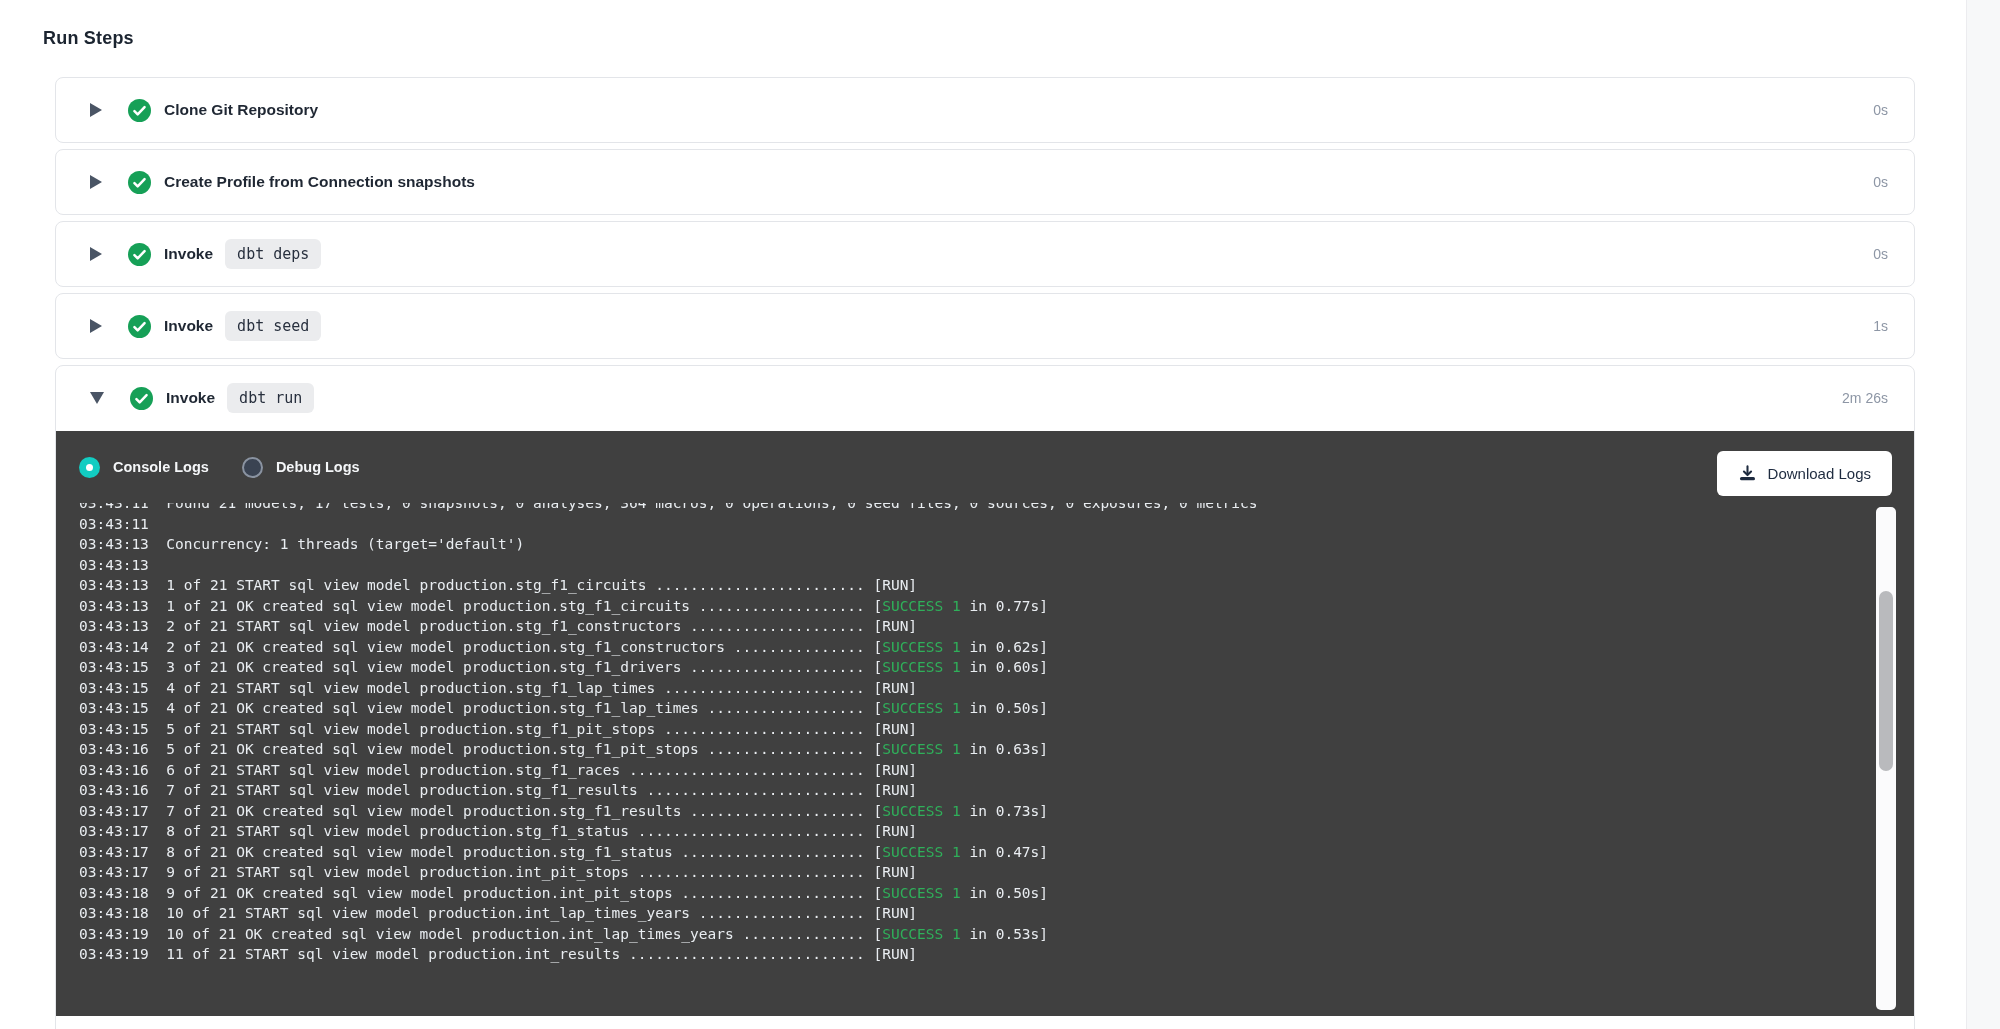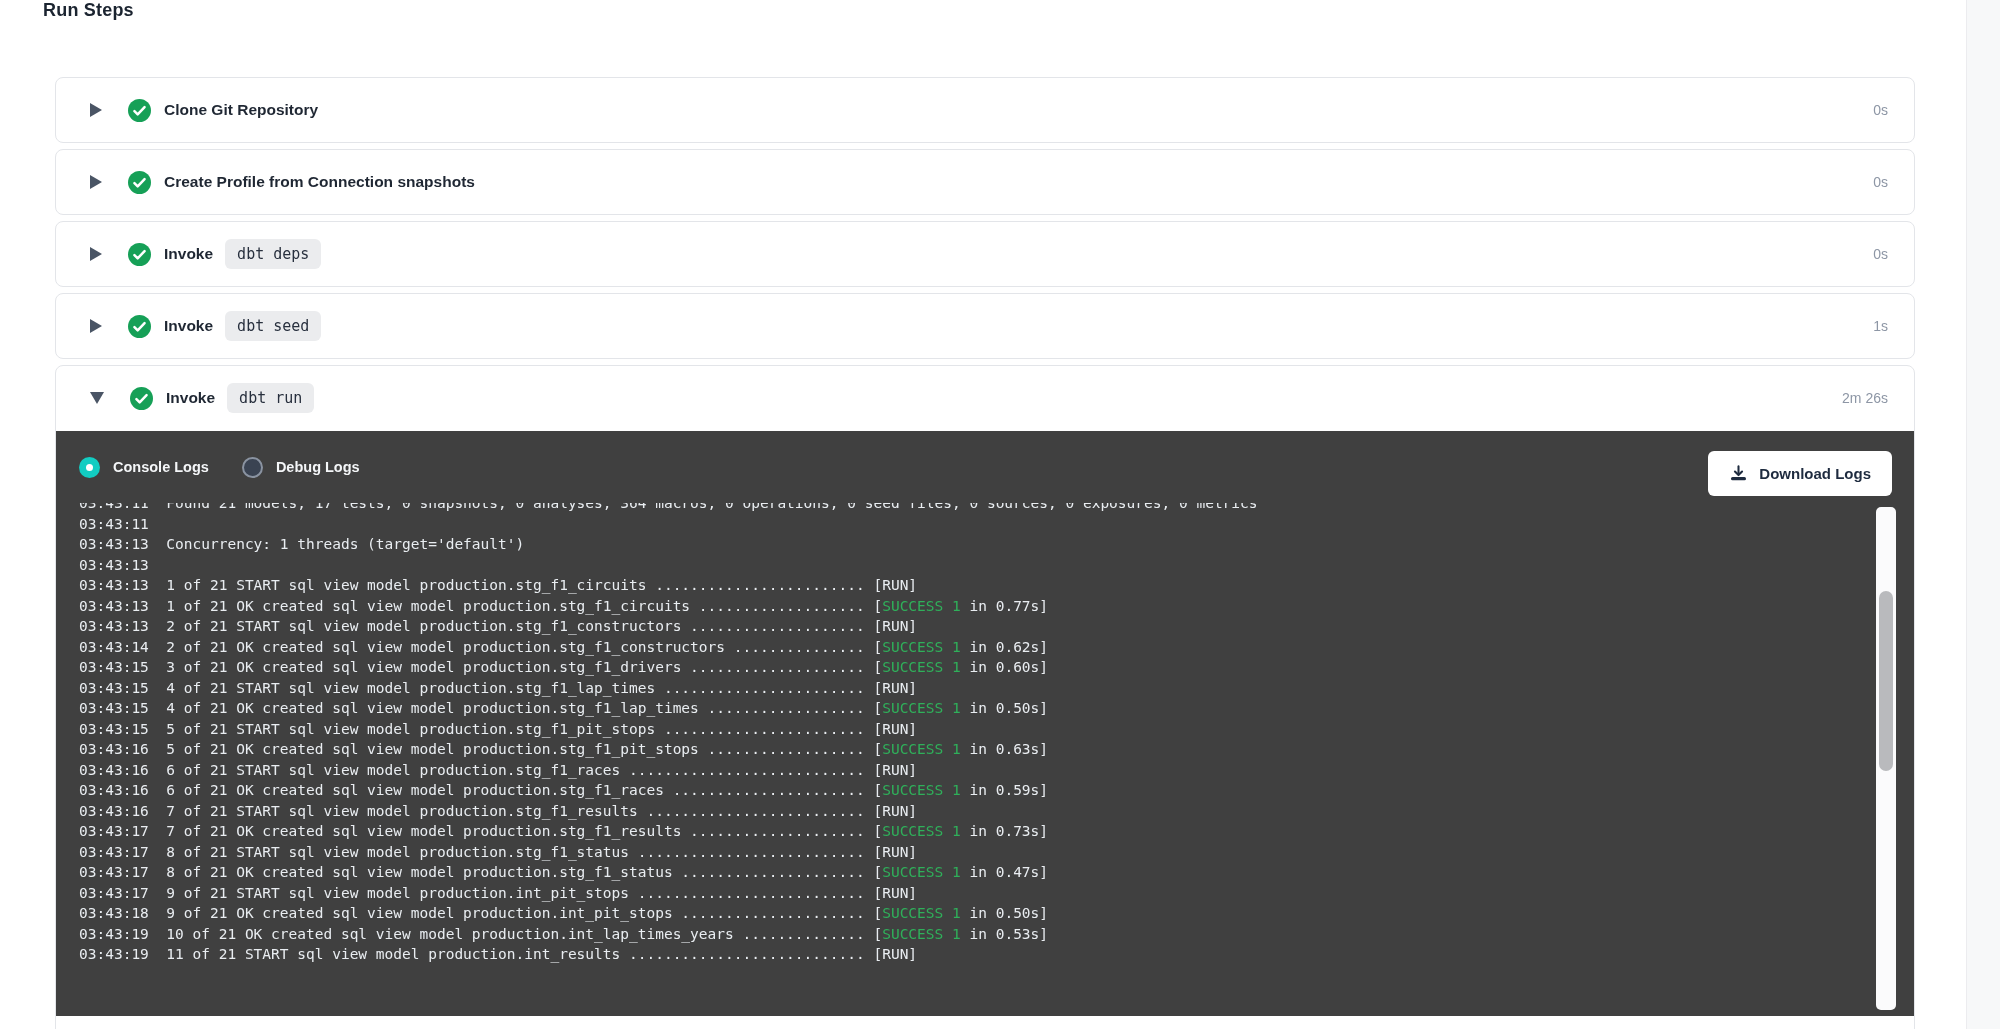--- a/index.html
+++ b/index.html
@@ -7,21 +7,21 @@
   body {
     width:2000px; height:1029px; position:relative; overflow:hidden;
     background:#ffffff;
     font-family:"Liberation Sans", sans-serif;
   }
   .right-strip {
     position:absolute; top:0; right:0; width:34px; height:1029px;
     background:#f7f8f9; border-left:1px solid #ececef;
   }
   .page-title {
-    position:absolute; left:43px; top:0; margin:0;
+    position:absolute; left:43px; top:28px; margin:0;
     font-size:18px; font-weight:700; color:#1b2430; letter-spacing:.2px;
   }
   .steps {
     position:absolute; left:55px; top:77px; width:1860px;
     display:flex; flex-direction:column; gap:6px;
   }
   .step-card {
     background:#fff; border:1px solid #e3e5e9; border-radius:8px;
     width:100%;
   }
@@ -69,21 +69,21 @@
   .radio.selected { background:#12cdc2; }
   .radio.selected .dot { width:7px; height:7px; border-radius:50%; background:#ffffff; }
   .radio.unselected { background:#3a4352; border:2px solid #8a93a1; }
   .radio-label {
     margin-left:13px; color:#f4f6f8; font-size:14.5px; font-weight:700;
   }
   .download-btn {
     position:absolute; right:22px; top:20px; height:45px;
     display:flex; align-items:center; gap:11px; padding:0 21px;
     background:#ffffff; color:#1e2b3f; border:none; border-radius:6px;
-    font-family:"Liberation Sans", sans-serif; font-size:15px; font-weight:700;
+    font-family:"Liberation Sans", sans-serif; font-size:15px; font-weight:400;
     cursor:pointer;
   }
   .log-area {
     position:relative; height:513px; overflow:hidden; padding-left:23px;
   }
   .log-line {
     white-space:pre; font-family:"DejaVu Sans Mono", monospace;
     font-size:14.5px; line-height:20.5px; color:#e9edf1;
   }
   .log-line.clipped { margin-top:-10px; }
@@ -201,27 +201,27 @@
             <div class="log-line"><span>03:43:13</span><span>  </span><span>1 of 21 START sql view model production.stg_f1_circuits ........................</span><span> [</span><span>RUN]</span></div>
             <div class="log-line"><span>03:43:13</span><span>  </span><span>1 of 21 OK created sql view model production.stg_f1_circuits ...................</span><span> [</span><span class="g">SUCCESS 1</span><span> in 0.77s]</span></div>
             <div class="log-line"><span>03:43:13</span><span>  </span><span>2 of 21 START sql view model production.stg_f1_constructors ....................</span><span> [</span><span>RUN]</span></div>
             <div class="log-line"><span>03:43:14</span><span>  </span><span>2 of 21 OK created sql view model production.stg_f1_constructors ...............</span><span> [</span><span class="g">SUCCESS 1</span><span> in 0.62s]</span></div>
             <div class="log-line"><span>03:43:15</span><span>  </span><span>3 of 21 OK created sql view model production.stg_f1_drivers ....................</span><span> [</span><span class="g">SUCCESS 1</span><span> in 0.60s]</span></div>
             <div class="log-line"><span>03:43:15</span><span>  </span><span>4 of 21 START sql view model production.stg_f1_lap_times .......................</span><span> [</span><span>RUN]</span></div>
             <div class="log-line"><span>03:43:15</span><span>  </span><span>4 of 21 OK created sql view model production.stg_f1_lap_times ..................</span><span> [</span><span class="g">SUCCESS 1</span><span> in 0.50s]</span></div>
             <div class="log-line"><span>03:43:15</span><span>  </span><span>5 of 21 START sql view model production.stg_f1_pit_stops .......................</span><span> [</span><span>RUN]</span></div>
             <div class="log-line"><span>03:43:16</span><span>  </span><span>5 of 21 OK created sql view model production.stg_f1_pit_stops ..................</span><span> [</span><span class="g">SUCCESS 1</span><span> in 0.63s]</span></div>
             <div class="log-line"><span>03:43:16</span><span>  </span><span>6 of 21 START sql view model production.stg_f1_races ...........................</span><span> [</span><span>RUN]</span></div>
-            <div class="log-line"><span>03:43:16</span><span>  </span><span>6 of 21 OK created sql view model production.stg_f1_races ......................</span><span> [</span><span class="g">SUCCESS 1</span><span> in 0.59s]</span></div>
             <div class="log-line"><span>03:43:16</span><span>  </span><span>7 of 21 START sql view model production.stg_f1_results .........................</span><span> [</span><span>RUN]</span></div>
             <div class="log-line"><span>03:43:17</span><span>  </span><span>7 of 21 OK created sql view model production.stg_f1_results ....................</span><span> [</span><span class="g">SUCCESS 1</span><span> in 0.73s]</span></div>
             <div class="log-line"><span>03:43:17</span><span>  </span><span>8 of 21 START sql view model production.stg_f1_status ..........................</span><span> [</span><span>RUN]</span></div>
             <div class="log-line"><span>03:43:17</span><span>  </span><span>8 of 21 OK created sql view model production.stg_f1_status .....................</span><span> [</span><span class="g">SUCCESS 1</span><span> in 0.47s]</span></div>
             <div class="log-line"><span>03:43:17</span><span>  </span><span>9 of 21 START sql view model production.int_pit_stops ..........................</span><span> [</span><span>RUN]</span></div>
             <div class="log-line"><span>03:43:18</span><span>  </span><span>9 of 21 OK created sql view model production.int_pit_stops .....................</span><span> [</span><span class="g">SUCCESS 1</span><span> in 0.50s]</span></div>
+            <div class="log-line"><span>03:43:18</span><span>  </span><span>10 of 21 START sql view model production.int_lap_times_years ...................</span><span> [</span><span>RUN]</span></div>
             <div class="log-line"><span>03:43:19</span><span>  </span><span>10 of 21 OK created sql view model production.int_lap_times_years ..............</span><span> [</span><span class="g">SUCCESS 1</span><span> in 0.53s]</span></div>
             <div class="log-line"><span>03:43:19</span><span>  </span><span>11 of 21 START sql view model production.int_results ...........................</span><span> [</span><span>RUN]</span></div>
           </div>
     </div>
     <div class="log-scrollbar">
       <div class="log-thumb"></div>
     </div>
   </div>
 <div class="expanded-footer"></div>
     </div>

